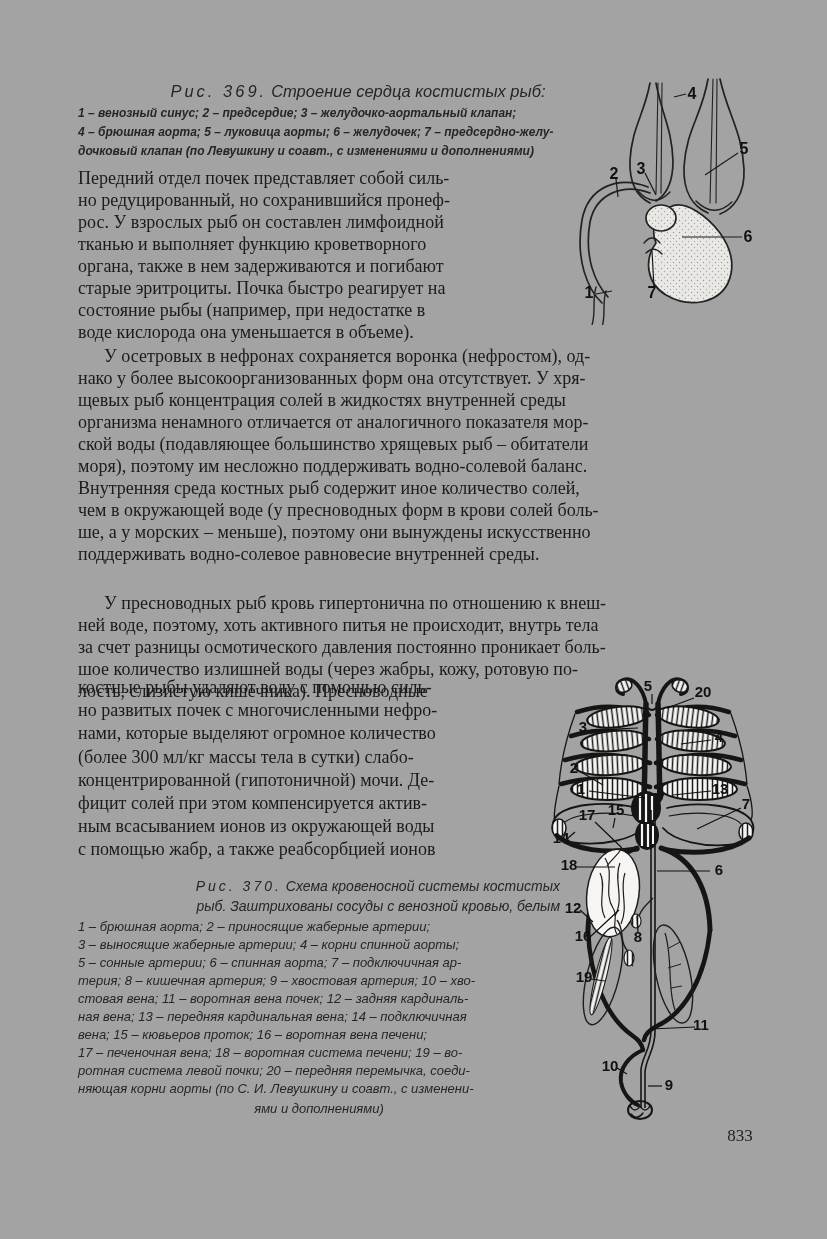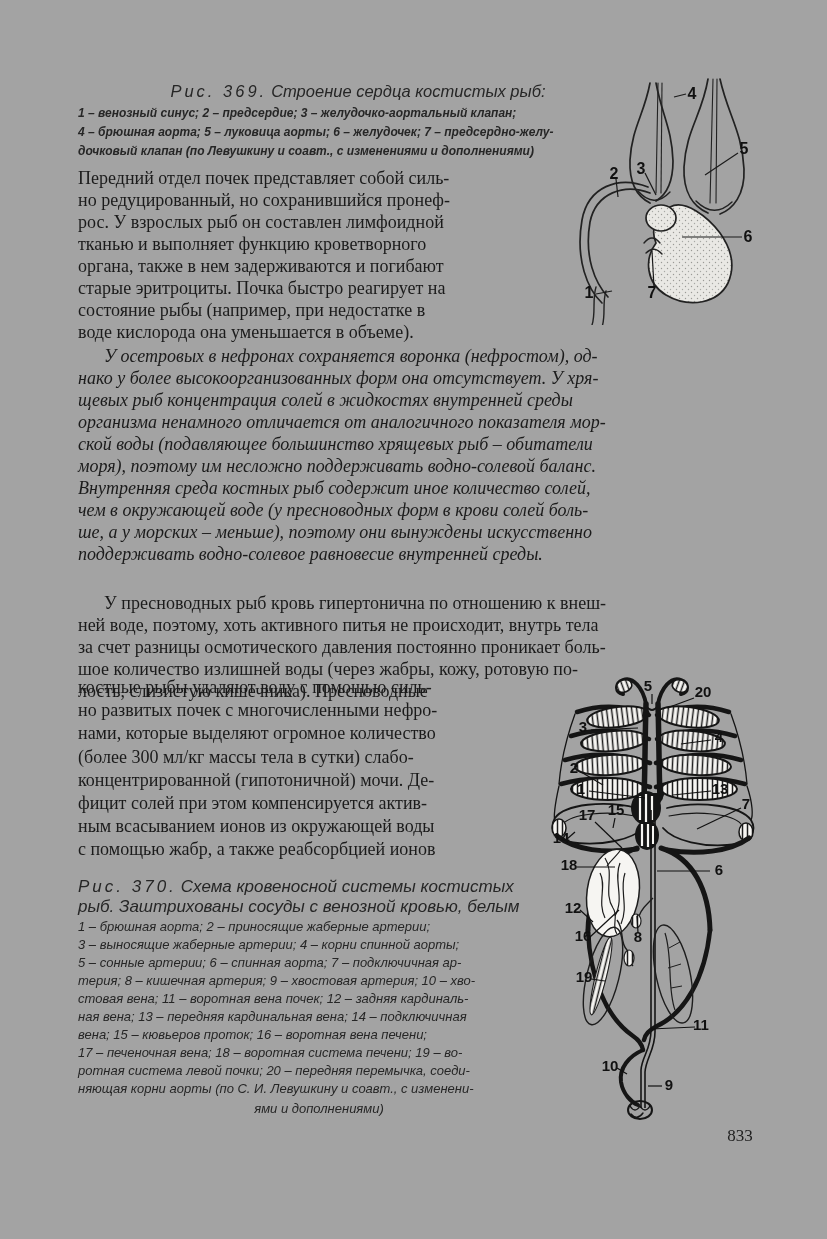--- a/index.html
+++ b/index.html
@@ -10,33 +10,33 @@
     padding-left:41px;
   }
   .abs { position:absolute; }
   .body-text {
     font-family:"Liberation Serif", serif;
     font-size:18px; line-height:22px; color:#1b1b1b;
     white-space:pre-line; text-align:left;
   }
   .ind { text-indent:26px; }
   .p1 { left:78px; top:167px; width:494px; }
-  .p2 { left:78px; top:345px; width:690px;font-style:italic; }
+  .p2 { left:78px; top:345px; width:690px; }
   .p3 { left:78px; top:592px; width:690px; }
   .p4 { left:78px; top:676px; width:482px; line-height:23.2px; }
   .cap {
     font-family:"Liberation Sans", sans-serif;
     font-style:italic; color:#262626;
   }
   .cap369 { left:78px; top:82px; width:560px; }
   .cap369-title { font-size:16.5px; text-align:center; margin-bottom:3px; }
   .cap-label { letter-spacing:3px; margin-right:4px; }
   .cap369-legend { font-size:12px; line-height:19px; white-space:pre-line;font-weight:bold; }
   .cap370 { left:78px; top:877px; width:482px; }
-  .cap370-title { font-size:17px; line-height:19.5px; text-align:left; }
+  .cap370-title { font-size:14px; line-height:19.5px; text-align:right; }
   .cap370-legend { font-size:13px; line-height:18px; white-space:pre-line; margin-top:2px; }
   .cap-centered { text-align:center; white-space:normal; }
   .fig369 { left:570px; top:75px; }
   .fig370 { left:545px; top:658px; }
   .page-number {
     left:700px; top:1126px; width:80px; text-align:center;
     font-family:"Liberation Serif", serif; font-size:17px; color:#222;
   }
   svg text.lbl {
     font-family:"Liberation Sans", sans-serif;

